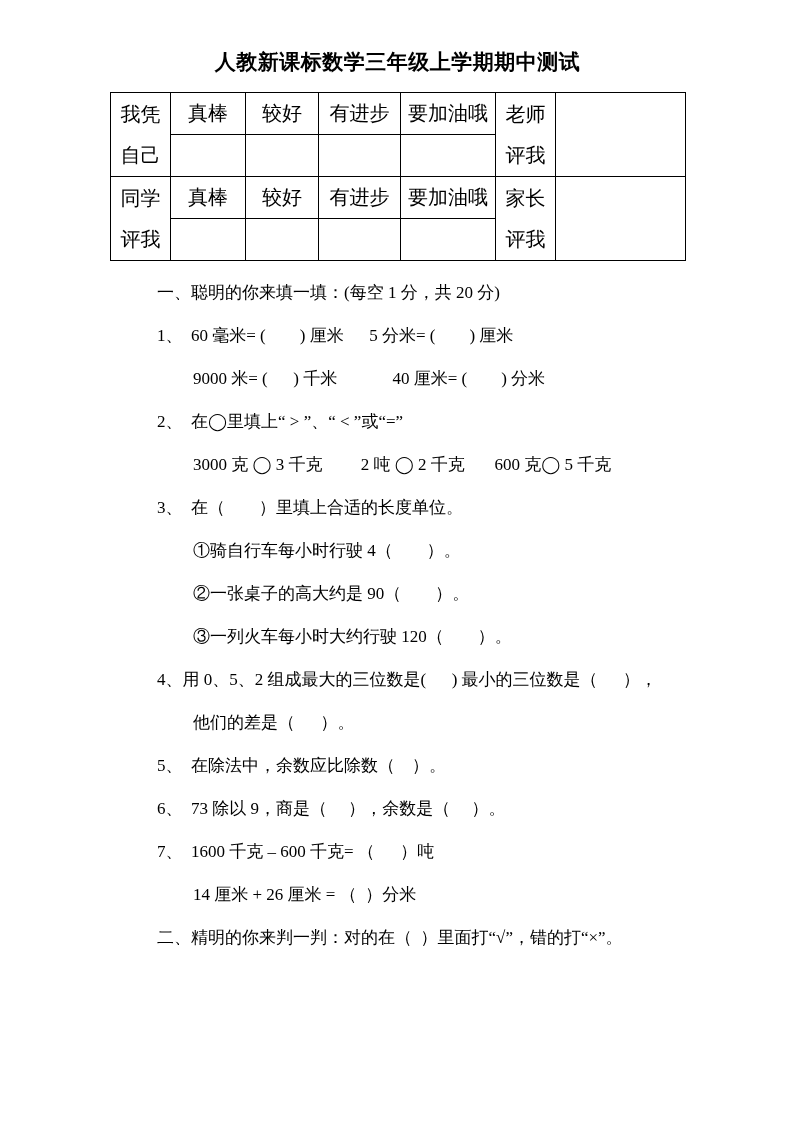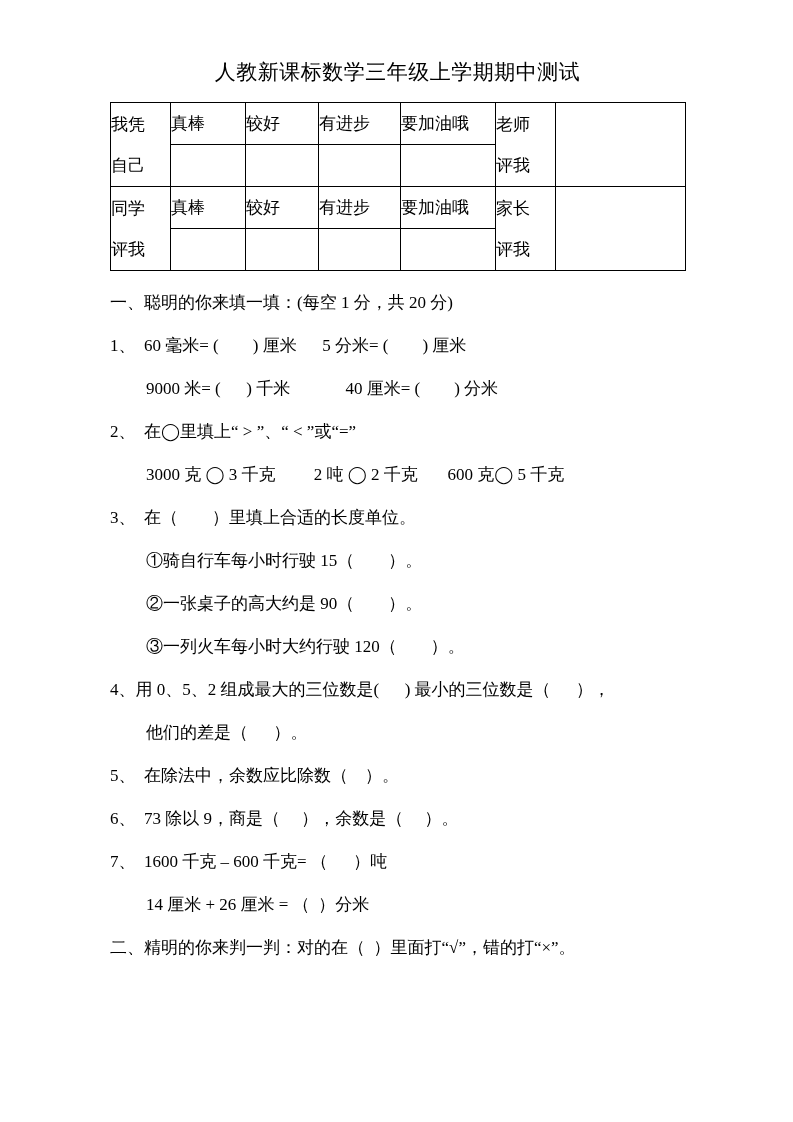--- a/index.html
+++ b/index.html
@@ -3,31 +3,31 @@
 <meta charset="utf-8">
 <style>
   html,body{margin:0;padding:0;background:#ffffff;}
   .page{
     width:793px;height:1122px;margin:0 auto;background:#ffffff;color:#000;
     font-family:"Liberation Serif","DejaVu Serif",serif;
     box-sizing:border-box;padding:26px 108px 0 110px;overflow:hidden;
   }
   h1.title{
     font-family:"Liberation Sans","DejaVu Sans",sans-serif;
-    font-size:21px;font-weight:normal;text-align:center;
-    margin:32px 0 16px 0;letter-spacing:0.5px;
+    font-size:21px;font-weight:bold;text-align:center;
+    margin:22px 0 16px 0;letter-spacing:0.5px;
   }
   table.eval{border-collapse:collapse;width:100%;table-layout:fixed;}
   table.eval td{
-    border:1px solid #000;height:41px;
-    font-size:17px;padding:0;overflow:hidden;
+    border:1px solid #000;height:41px;text-align:center;
+    font-size:20px;padding:0;overflow:hidden;
   }
   table.eval td.lbl{vertical-align:middle;}
   table.eval td.lbl div{height:41px;line-height:41px;}
-  .body-lines{margin-top:10px;}
+  .body-lines{margin-top:10px;margin-left:47px;}
   .body-line{font-size:17px;line-height:43px;white-space:pre-wrap;}
   .body-line.indent-1{padding-left:36px;}
 </style>
 </head>
 <body>
 
 <div class="page">
 
   <h1 class="title">人教新课标数学三年级上学期期中测试</h1>
 
@@ -87,21 +87,21 @@
     </tbody>
   </table>
 
   <div class="body-lines" id="body-lines">
       <div class="body-line indent-0">一、聪明的你来填一填：(每空 1 分，共 20 分)</div>
       <div class="body-line indent-0">1、  60 毫米= (        ) 厘米      5 分米= (        ) 厘米</div>
       <div class="body-line indent-1">9000 米= (      ) 千米             40 厘米= (        ) 分米</div>
       <div class="body-line indent-0">2、  在◯里填上“ &gt; ”、“ &lt; ”或“=”</div>
       <div class="body-line indent-1">3000 克 ◯ 3 千克         2 吨 ◯ 2 千克       600 克◯ 5 千克</div>
       <div class="body-line indent-0">3、  在（        ）里填上合适的长度单位。</div>
-      <div class="body-line indent-1">①骑自行车每小时行驶 15（        ）。</div>
+      <div class="body-line indent-1">①骑自行车每小时行驶 4（        ）。</div>
       <div class="body-line indent-1">②一张桌子的高大约是 90（        ）。</div>
       <div class="body-line indent-1">③一列火车每小时大约行驶 120（        ）。</div>
       <div class="body-line indent-0">4、用 0、5、2 组成最大的三位数是(      ) 最小的三位数是（      ），</div>
       <div class="body-line indent-1">他们的差是（      ）。</div>
       <div class="body-line indent-0">5、  在除法中，余数应比除数（    ）。</div>
       <div class="body-line indent-0">6、  73 除以 9，商是（     ），余数是（     ）。</div>
       <div class="body-line indent-0">7、  1600 千克 – 600 千克= （      ）吨</div>
       <div class="body-line indent-1">14 厘米 + 26 厘米 = （  ）分米</div>
       <div class="body-line indent-0">二、精明的你来判一判：对的在（  ）里面打“√”，错的打“×”。</div>
     </div>

